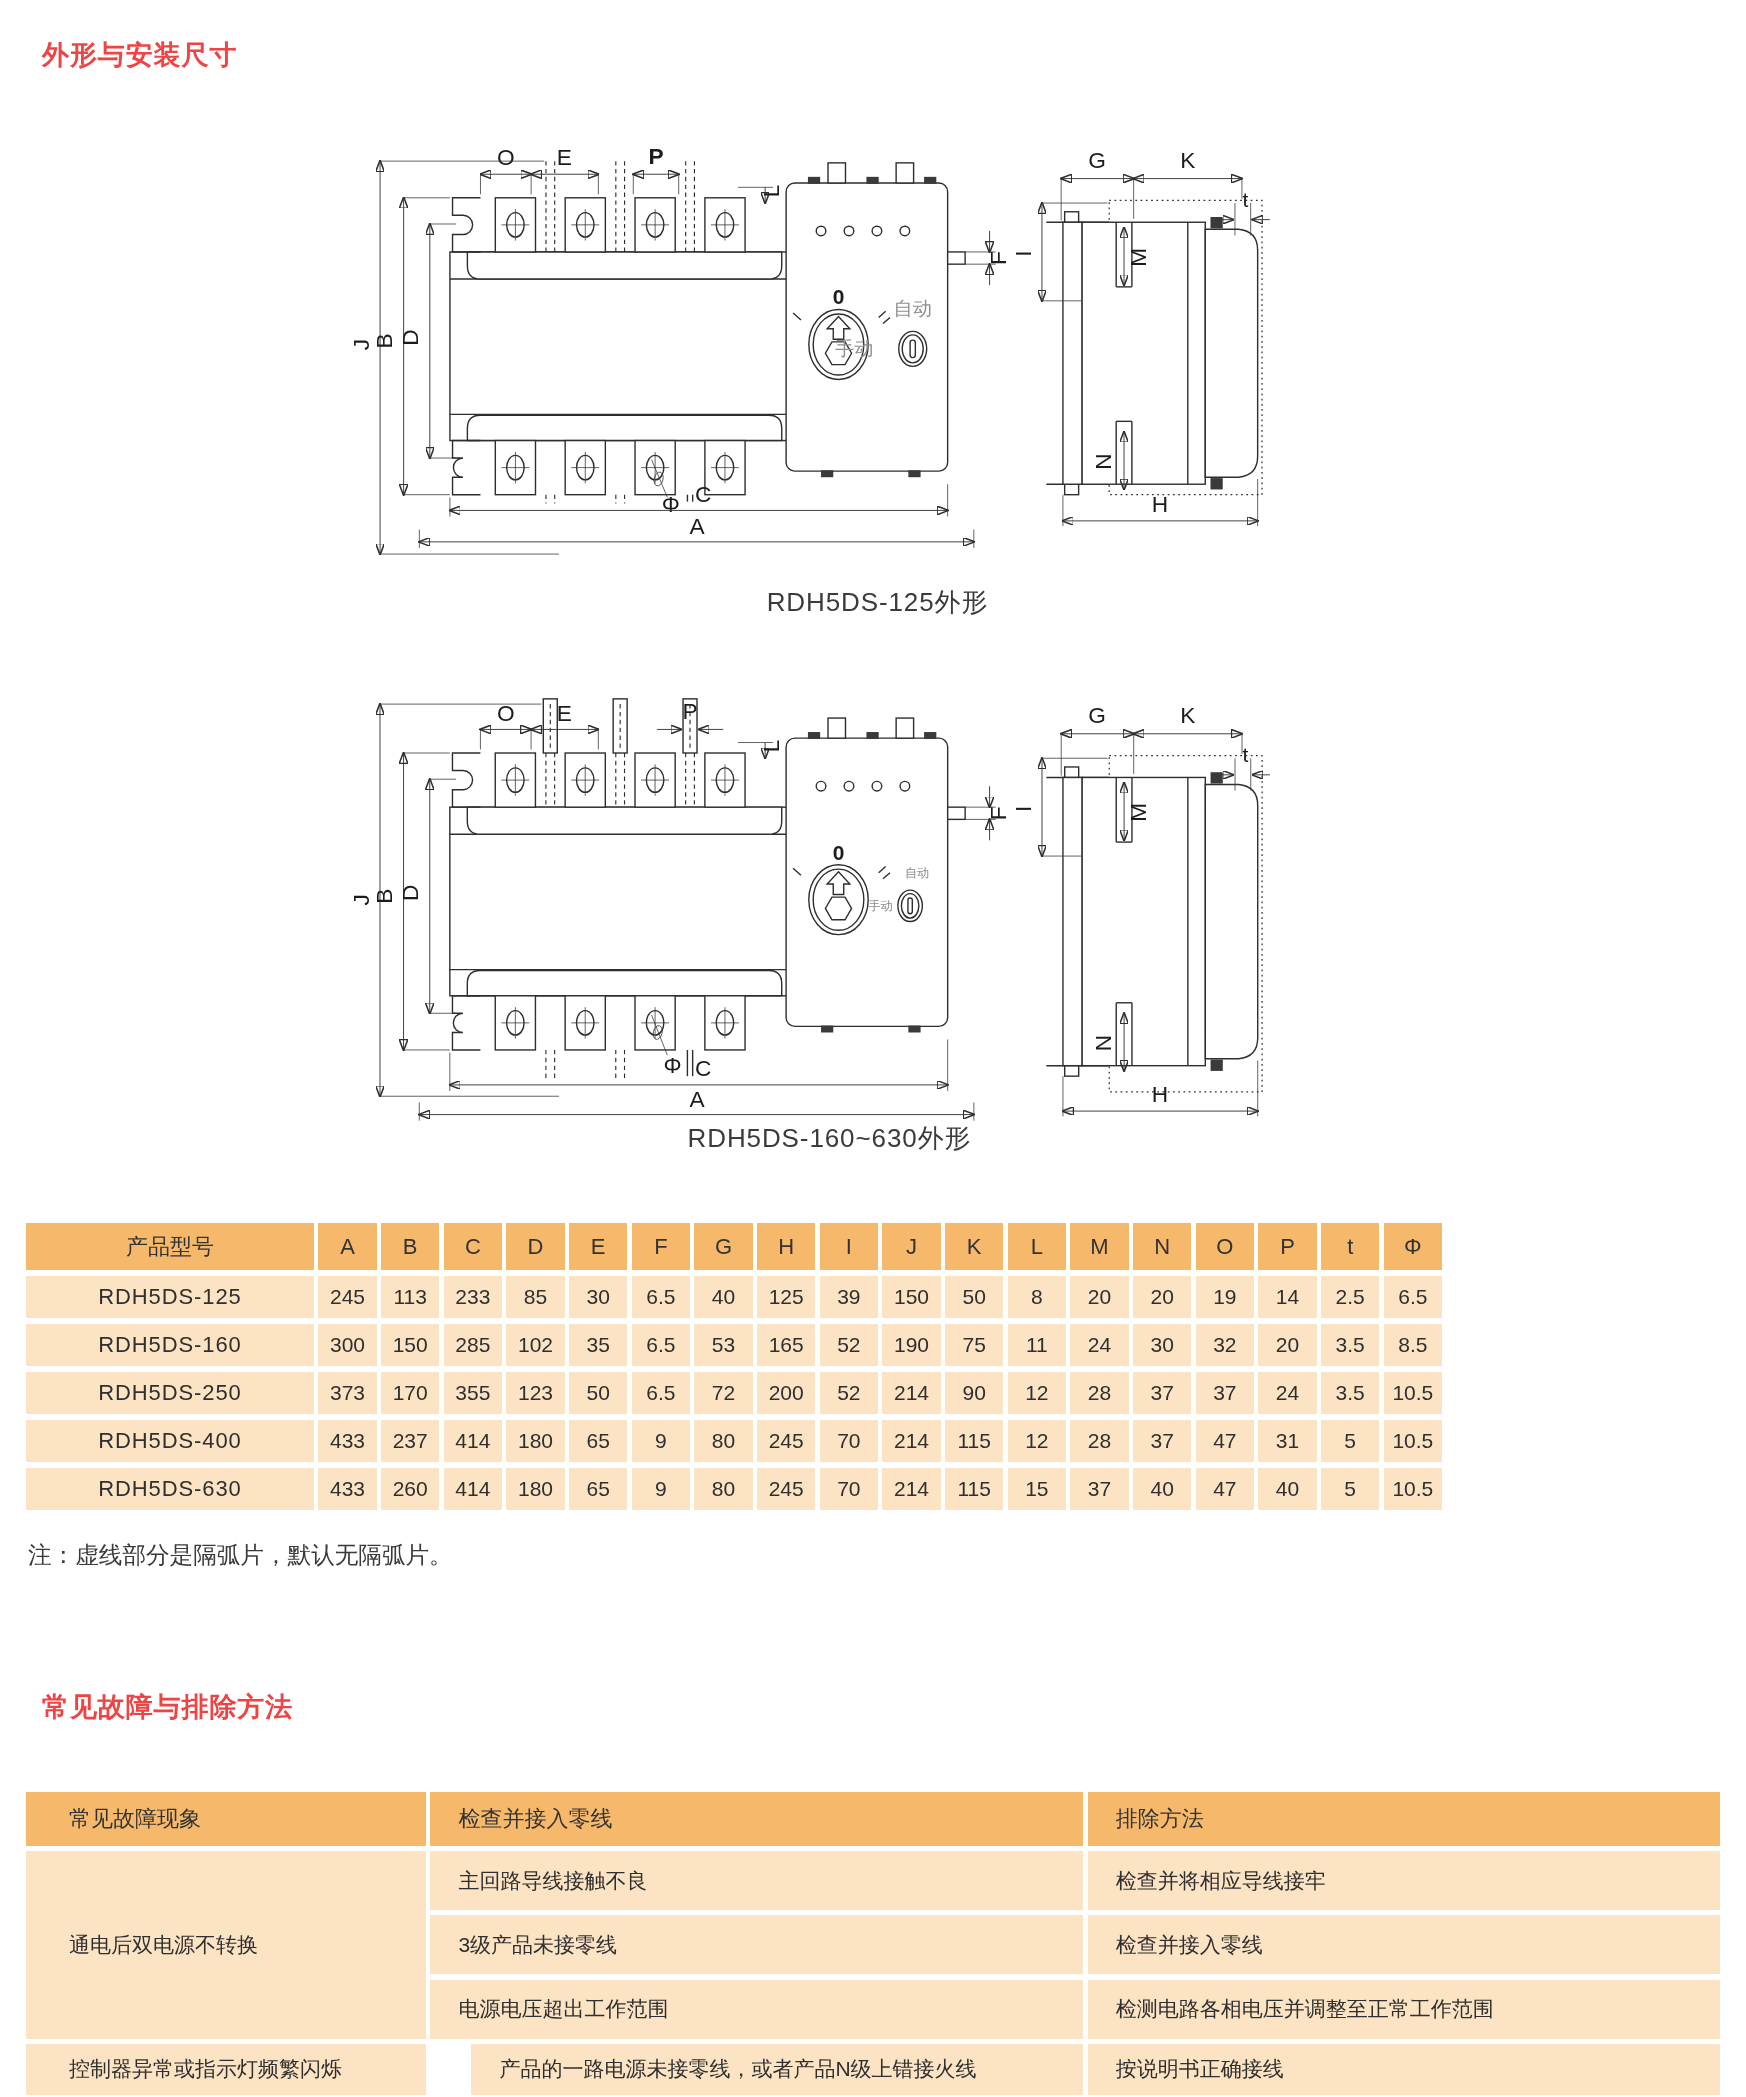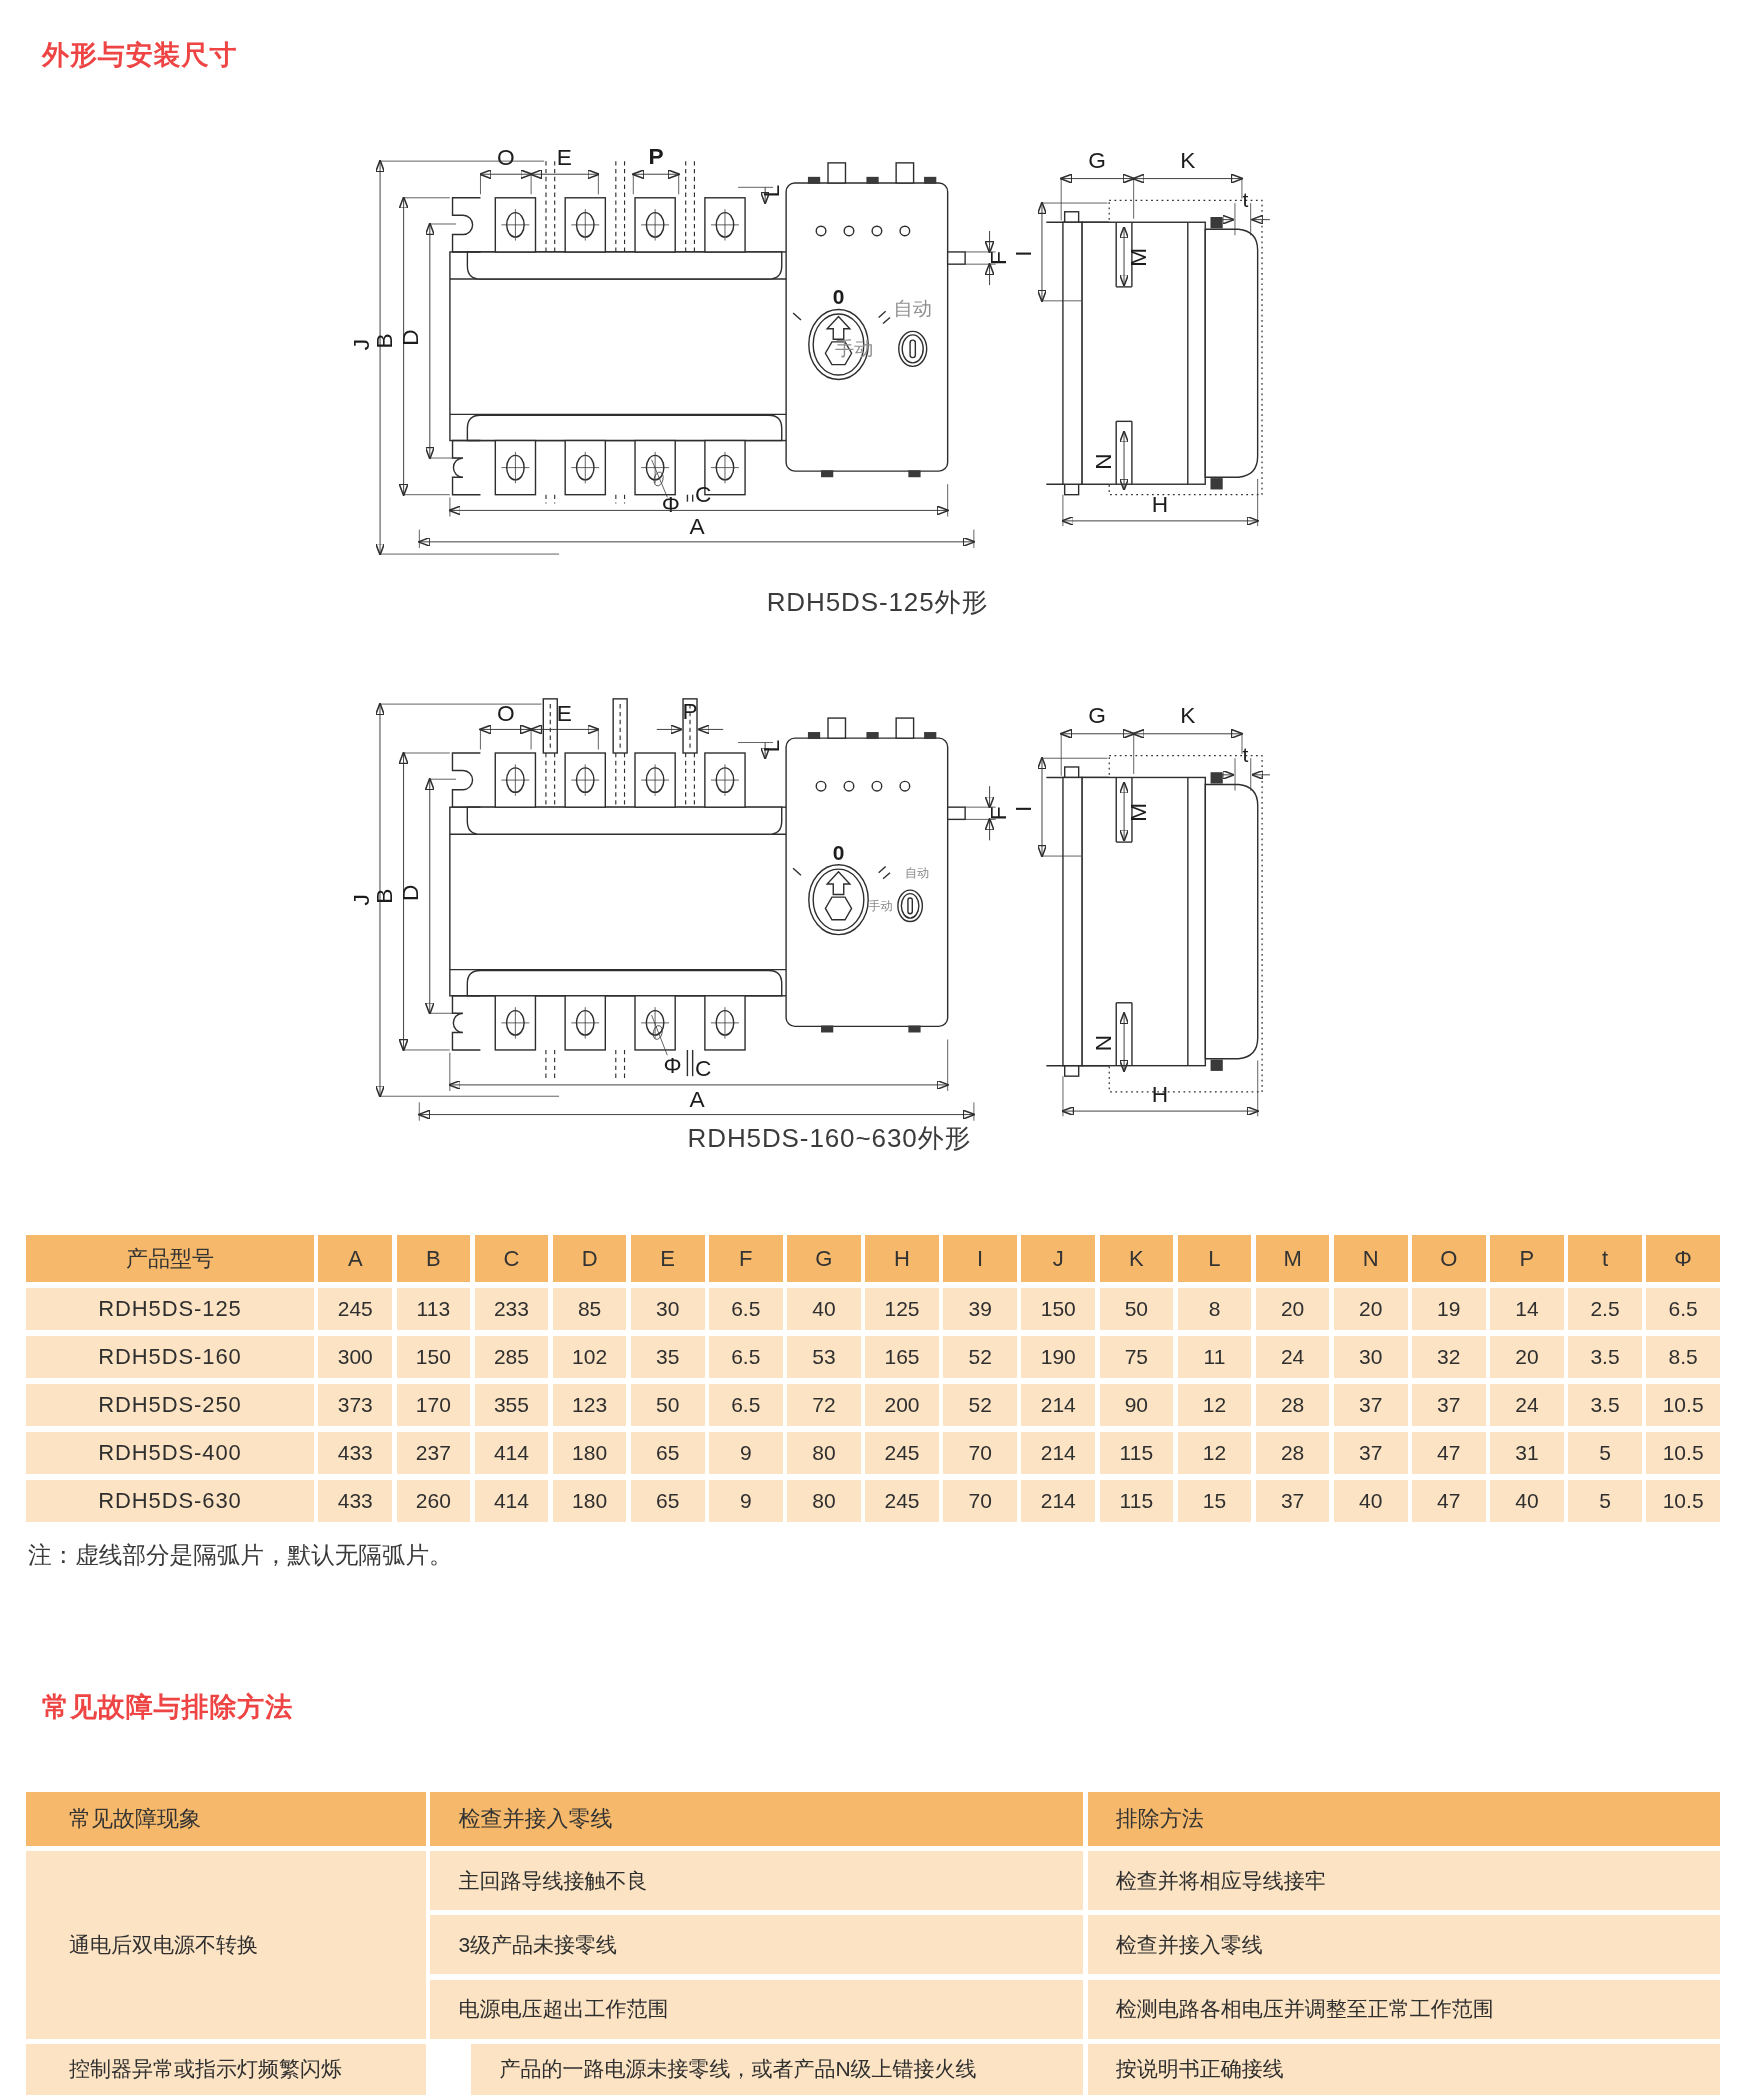--- a/index.html
+++ b/index.html
@@ -4,22 +4,22 @@
 <style>
   html,body{margin:0;padding:0;background:#fff;}
   .page{position:relative;width:1747px;height:2097px;background:#fff;overflow:hidden;
         font-family:"Liberation Sans",sans-serif;color:#2f2f2f;}
   .sec-title{position:absolute;left:42px;margin:0;font-size:27px;font-weight:bold;
              color:#ef4444;letter-spacing:0.9px;}
   .caption{position:absolute;font-size:26px;color:#3b3b3b;text-align:center;letter-spacing:0.9px;}
   .note{position:absolute;left:28px;top:1539px;font-size:23.6px;color:#3a3a3a;}
 
   
-  .dim-table{position:absolute;left:26px;top:1223px;width:1694px;display:grid;
-             grid-template-columns:288px repeat(18,1fr);gap:6.1px 4.4px;margin-top:12px;}
+  .dim-table{position:absolute;left:26px;top:1223px;width:1416px;display:grid;
+             grid-template-columns:288px repeat(18,1fr);gap:6.1px 4.4px;}
   .dt-cell{background:#FBE3C3;height:42px;display:flex;align-items:center;justify-content:center;
            font-size:21px;color:#2f2f2f;}
   .dt-head{background:#F6B96B;height:47px;font-size:22px;color:#333;}
   .dt-model{font-size:22px;letter-spacing:0.9px;}
 
   .fault-table{position:absolute;left:26px;top:1792px;width:1694px;display:grid;
                grid-template-columns:400px 653px 1fr;grid-template-rows:54px 59px 59px 59px 51px;
                gap:5.2px 4.4px;}
   .ft-cell{background:#FBE3C3;display:flex;align-items:center;padding-left:28px;
            font-size:21px;color:#2f2f2f;}

